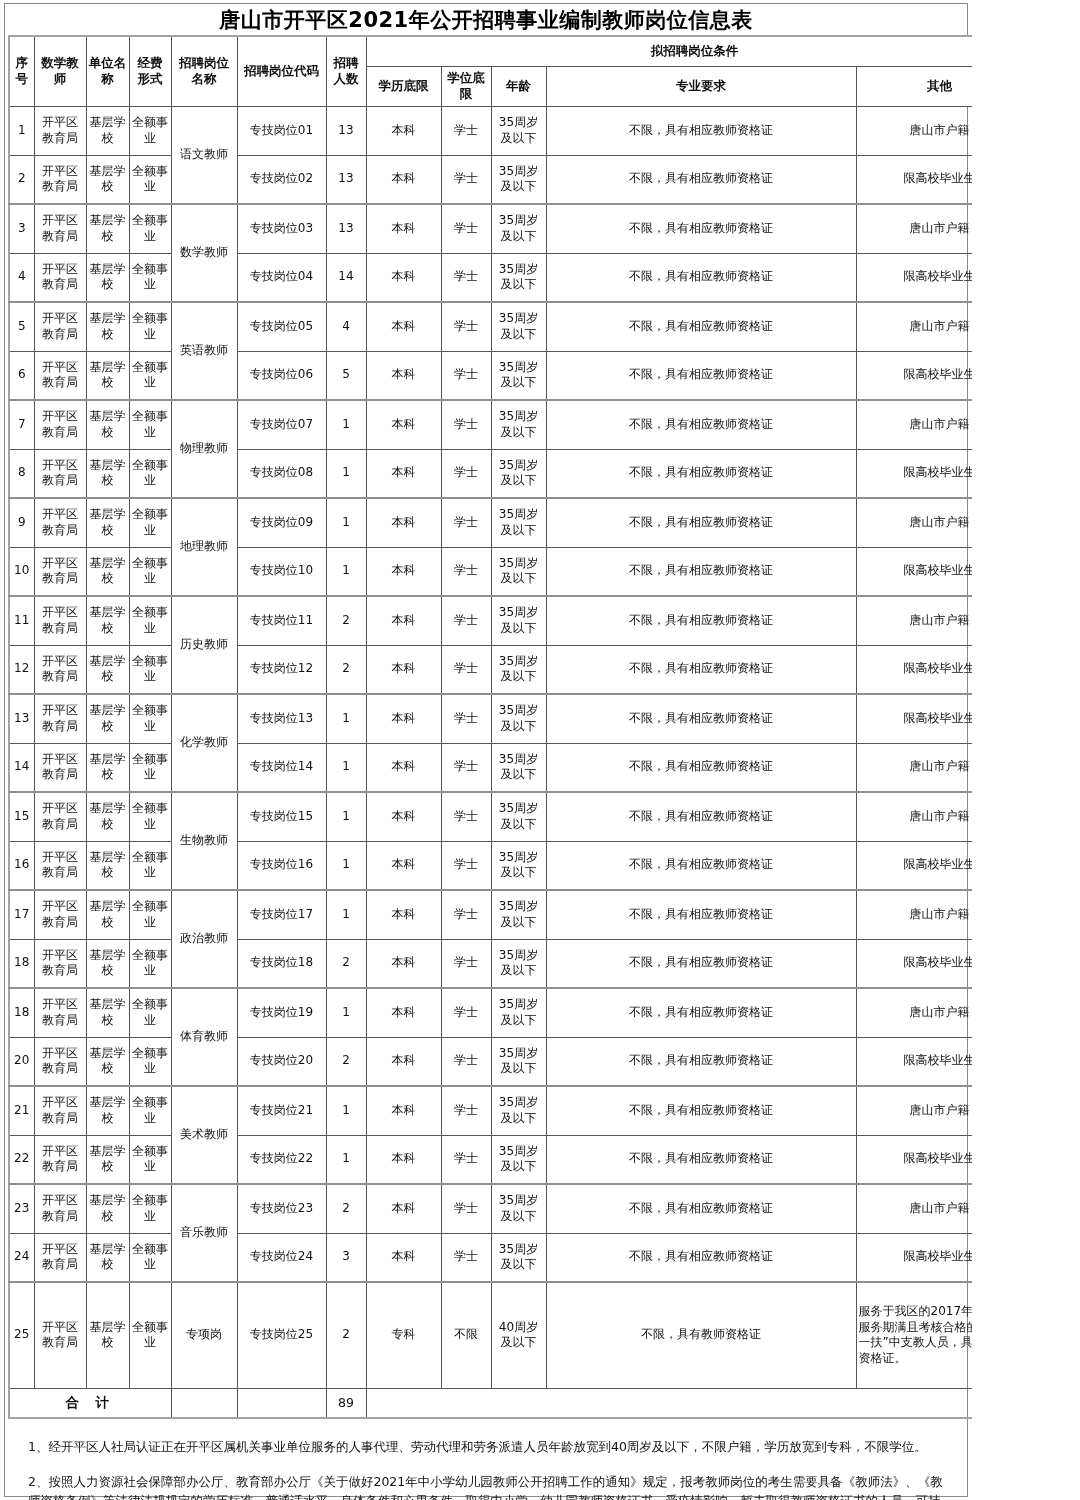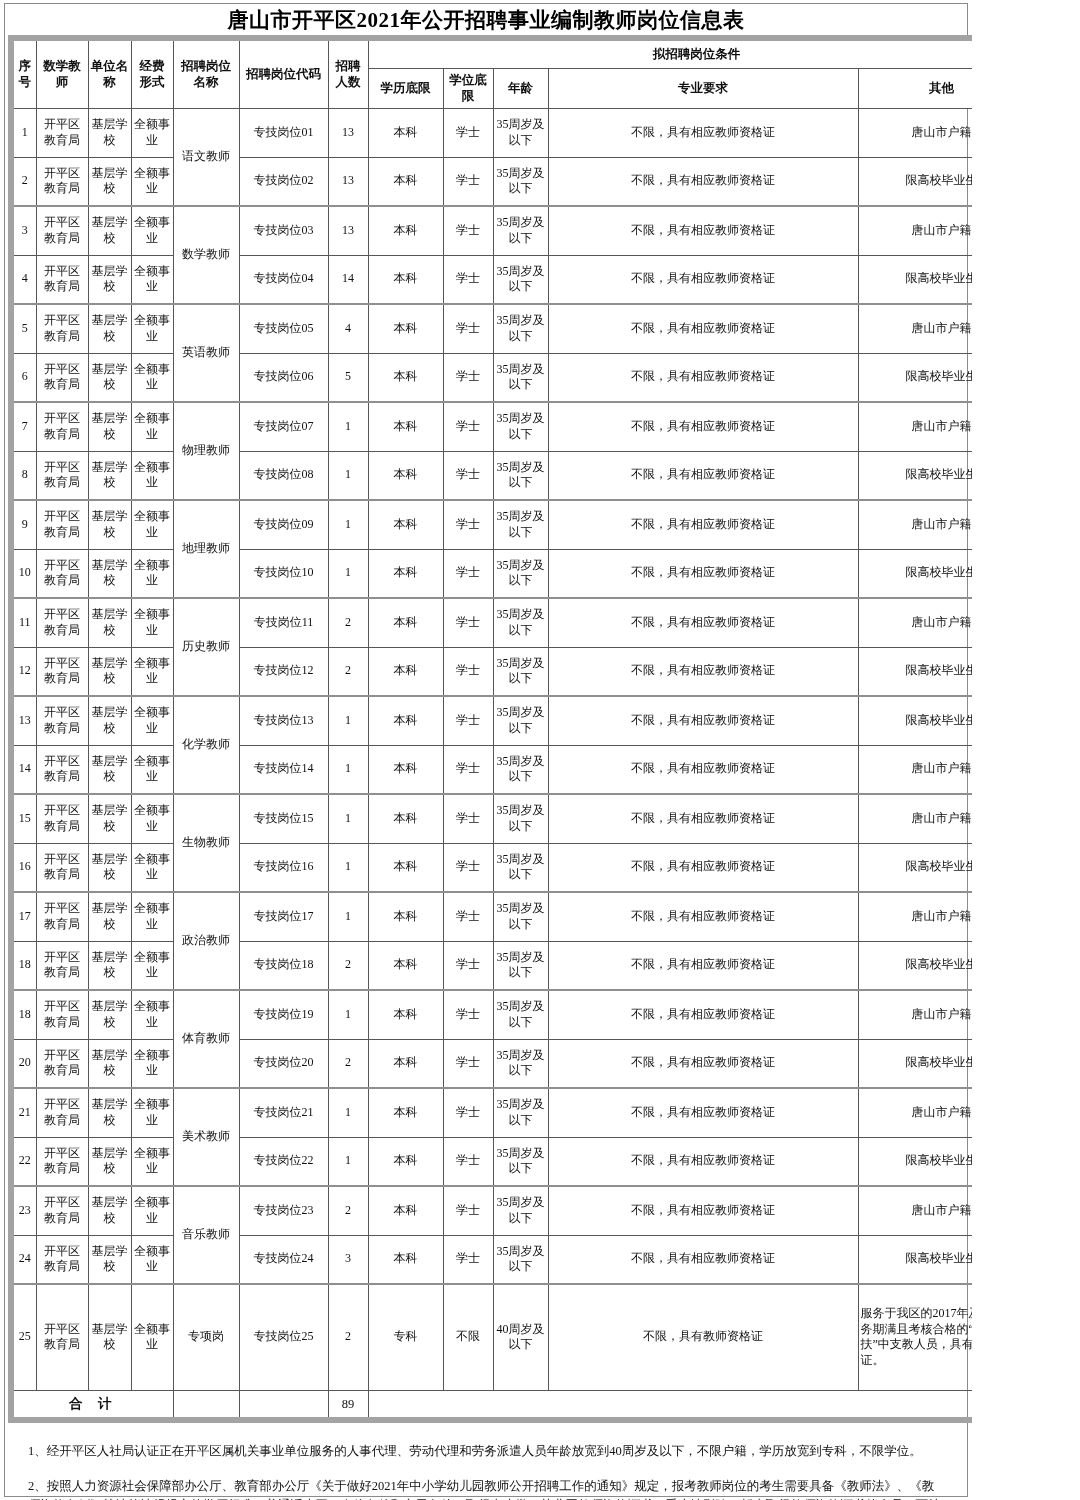--- a/index.html
+++ b/index.html
@@ -3,38 +3,37 @@
 <meta charset="utf-8">
 <style>
   * { box-sizing: border-box; margin: 0; padding: 0; }
   html,body { background:#ffffff; }
   body { font-family: "DejaVu Sans", "Liberation Sans", sans-serif; color:#1a1a1a; }
   .page {
     position: relative;
     width: 972px; height: 1500px;
     background: #fff;
     overflow: hidden;
-    font-family: Liberation Serif, serif;
   }
   .sheet {
     position: absolute; left: 4px; top: 3px; right: 4px; bottom: 3px;
     border: 1px solid #8a8a8a;
     padding: 0 3px;
   }
   .doc-title {
     height: 31px;
     display: flex; align-items: center; justify-content: center;
     font-size: 21px; font-weight: bold; color: #000;
     letter-spacing: 0.5px;
   }
   table.job-table {
     width: 1064px;
     border-collapse: collapse;
     table-layout: fixed;
-    border: 6px solid #a3a3a3;
+    border: 2px solid #a3a3a3;
   }
   .job-table th, .job-table td {
     border: 1px solid #565656;
     font-size: 12px;
     text-align: center;
     vertical-align: middle;
     padding: 1px 2px;
     line-height: 1.3;
     word-break: break-all;
     color: #111;

